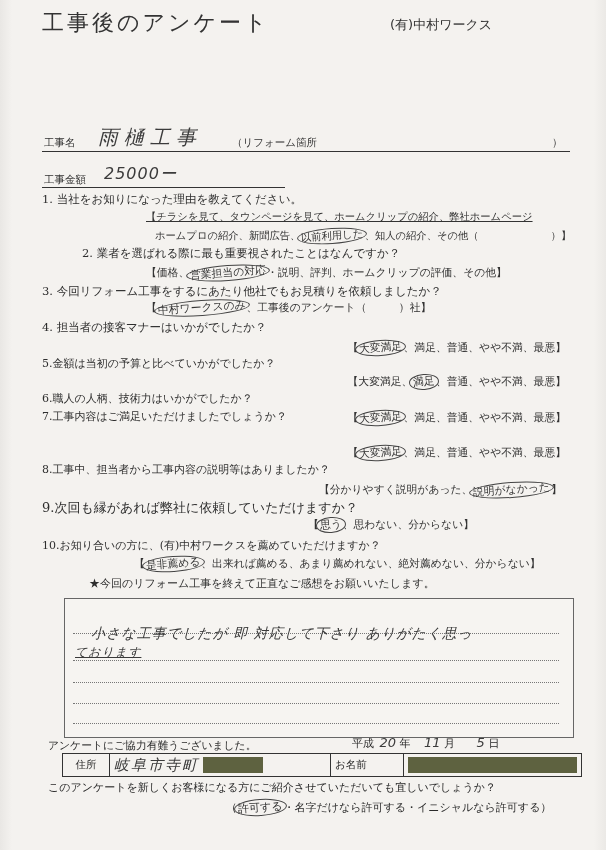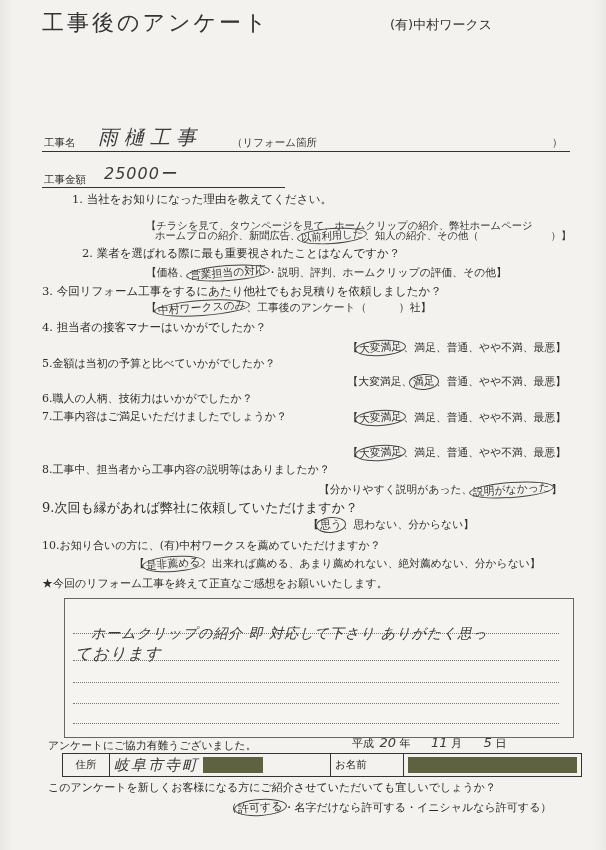--- a/index.html
+++ b/index.html
@@ -45,22 +45,22 @@
   <div class="abs field-label" style="left:44px;top:136px;">工事名</div>
   <div class="abs hand" style="left:98px;top:124px;font-size:20px;letter-spacing:6px;">雨樋工事</div>
   <div class="abs field-label" style="left:232px;top:136px;">（リフォーム箇所</div>
   <div class="abs field-label" style="left:552px;top:136px;">）</div>
   <div class="uline" style="left:42px;top:151px;width:528px;"></div>
 
   <div class="abs field-label" style="left:44px;top:173px;">工事金額</div>
   <div class="abs hand" style="left:104px;top:164px;font-size:16px;letter-spacing:1px;">25000ー</div>
   <div class="uline" style="left:42px;top:187px;width:243px;"></div>
 
-  <div class="abs q" style="top:192px;margin-left:30px;">1.  当社をお知りになった理由を教えてください。</div>
-  <div class="abs opt" style="left:146px;top:219px;">【チラシを見て、タウンページを見て、ホームクリップの紹介、弊社ホームページ</div>
+  <div class="abs q" style="top:192px;">1.  当社をお知りになった理由を教えてください。</div>
+  <div class="abs opt" style="left:146px;top:210px;text-decoration:underline;">【チラシを見て、タウンページを見て、ホームクリップの紹介、弊社ホームページ</div>
   <div class="abs opt" style="left:155px;top:229px;">
     <span>ホームプロの紹介、新聞広告、</span><span class="circle">以前利用した</span><span>、知人の紹介、その他（　　　　　　　）】</span>
   </div>
 
   <div class="abs q" style="top:246px;margin-left:40px;">2.  業者を選ばれる際に最も重要視されたことはなんですか？</div>
   <div class="abs opt" style="left:146px;top:266px;font-size:10.8px;">
     <span>【価格、</span><span class="circle">営業担当の対応</span><span>・説明、評判、ホームクリップの評価、その他】</span>
   </div>
 
   <div class="abs q" style="top:284px;">3.  今回リフォーム工事をするにあたり他社でもお見積りを依頼しましたか？</div>
@@ -96,38 +96,38 @@
   <div class="abs q" style="top:499px;font-size:13px;">9.次回も縁があれば弊社に依頼していただけますか？</div>
   <div class="abs opt" style="left:308px;top:518px;font-size:10.8px;">
     <span>【</span><span class="circle">思う</span><span>、思わない、分からない】</span>
   </div>
 
   <div class="abs q" style="top:538px;font-size:11px;">10.お知り合いの方に、(有)中村ワークスを薦めていただけますか？</div>
   <div class="abs opt" style="left:134px;top:557px;font-size:10.8px;">
     <span>【</span><span class="circle">是非薦める</span><span>、出来れば薦める、あまり薦めれない、絶対薦めない、分からない】</span>
   </div>
 
-  <div class="abs q" style="top:576px;font-size:11px;">★今回のリフォーム工事を終えて正直なご感想をお願いいたします。</div>
+  <div class="abs q" style="top:576px;font-size:11px;margin-left:47px;">★今回のリフォーム工事を終えて正直なご感想をお願いいたします。</div>
 
   <div class="abs comment-box">
     <div class="dotline" style="top:34px;"></div>
     <div class="dotline" style="top:61px;"></div>
     <div class="dotline" style="top:83px;"></div>
     <div class="dotline" style="top:104px;"></div>
     <div class="dotline" style="top:124px;"></div>
-    <div class="comment-text" style="top:26px;">ホームクリップの紹介 即 対応して下さり ありがたく思っ</div>
-    <div class="comment-text" style="left:10px;top:45px;font-size:16px;">ております</div>
+    <div class="comment-text" style="top:26px;">小さな工事でしたが 即 対応して下さり ありがたく思っ</div>
+    <div class="comment-text" style="left:10px;top:45px;font-size:12px;text-decoration:underline;">ております</div>
   </div>
 
   <div class="abs" style="left:48px;top:739px;font-size:10.8px;">アンケートにご協力有難うございました。</div>
   <div class="abs" style="left:352px;top:735px;font-size:11px;">
     <span>平成</span>
     <span class="hand" style="font-size:13px;margin-left:2px;">20</span>
     <span>年</span>
-    <span class="hand" style="font-size:13px;margin-left:17px;">11</span>
+    <span class="hand" style="font-size:13px;margin-left:10px;">11</span>
     <span>月</span>
     <span class="hand" style="font-size:13px;margin-left:18px;">5</span>
     <span>日</span>
   </div>
 
   <div class="abs addr-table">
     <div class="cell" style="width:38px;justify-content:center;">住所</div>
     <div class="cell" style="width:212px;gap:4px;">
       <span class="hand" style="font-size:15px;letter-spacing:2px;">岐阜市寺町</span>
       <span class="redact" style="width:60px;"></span>

